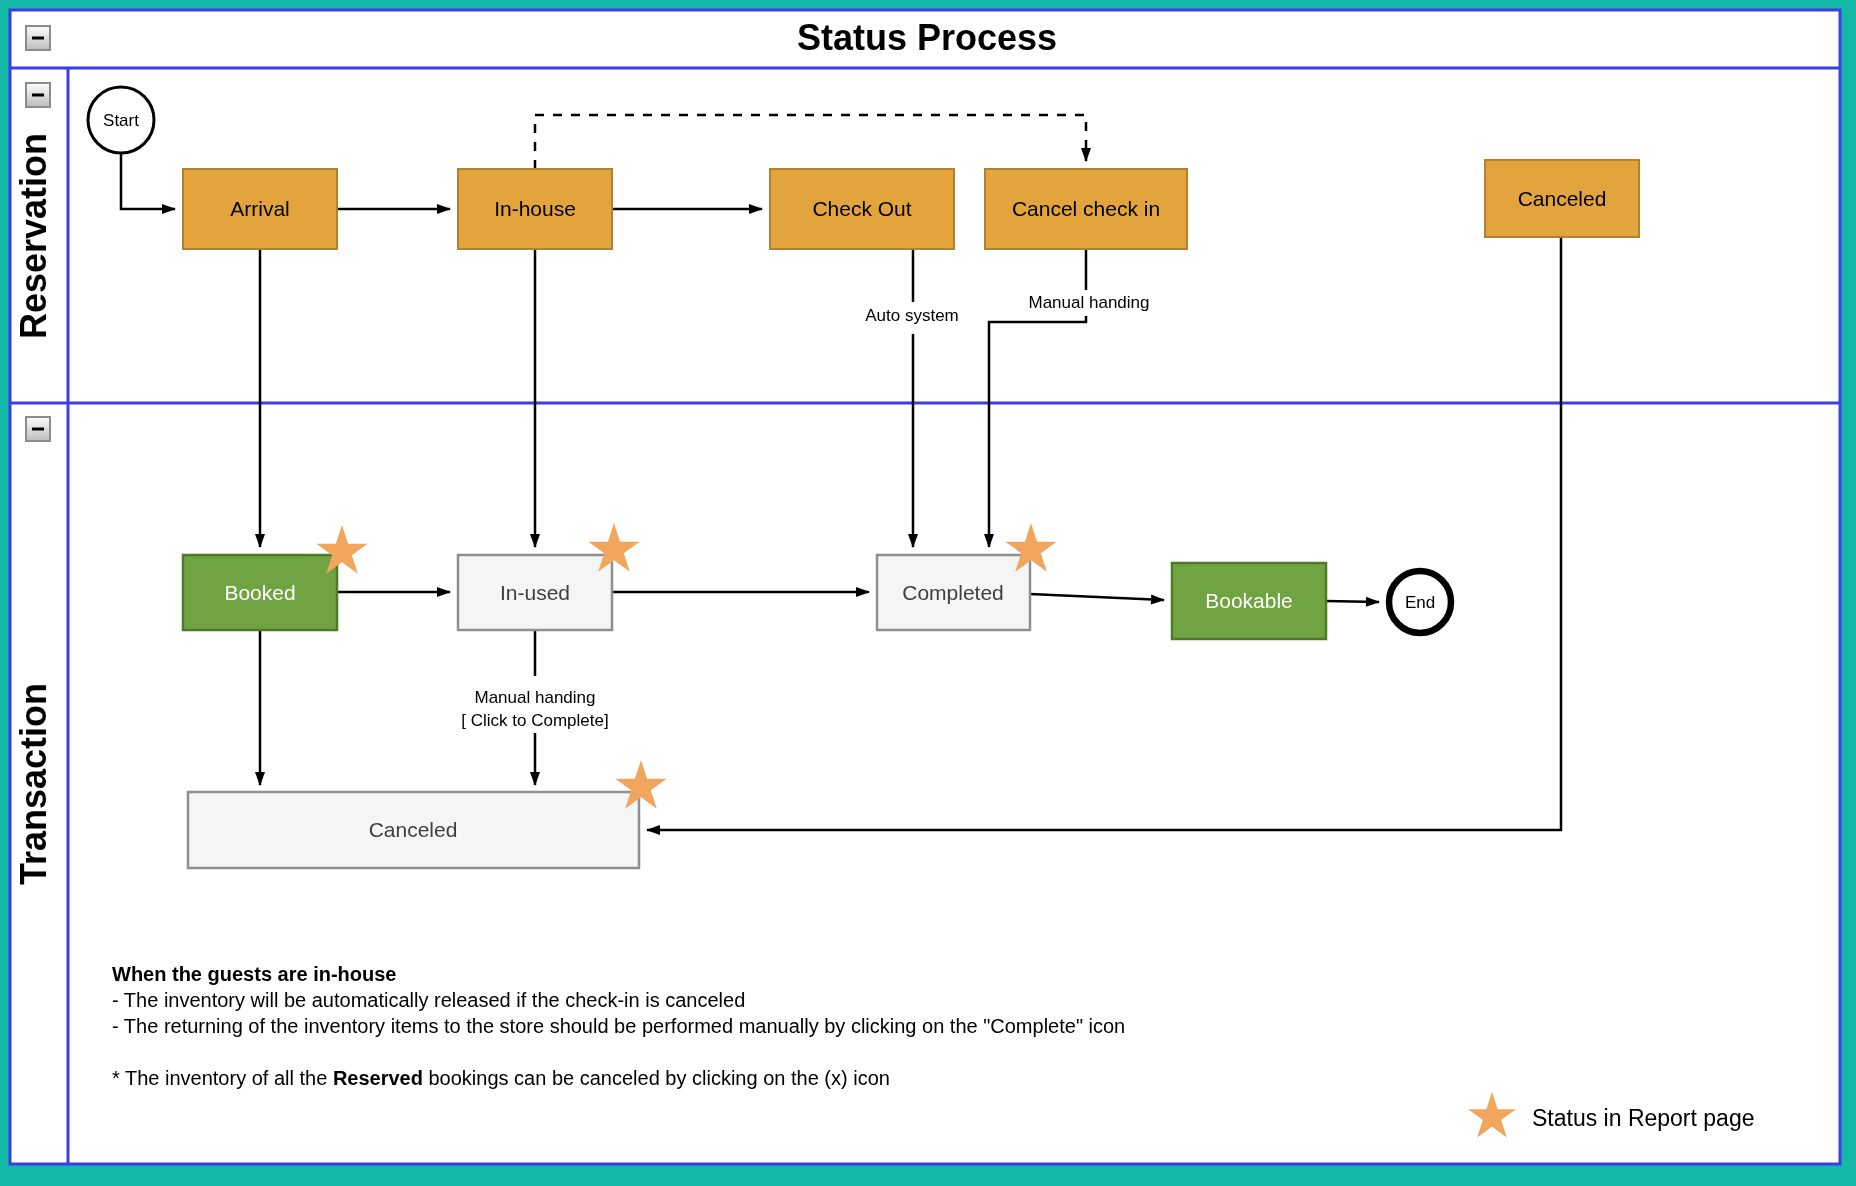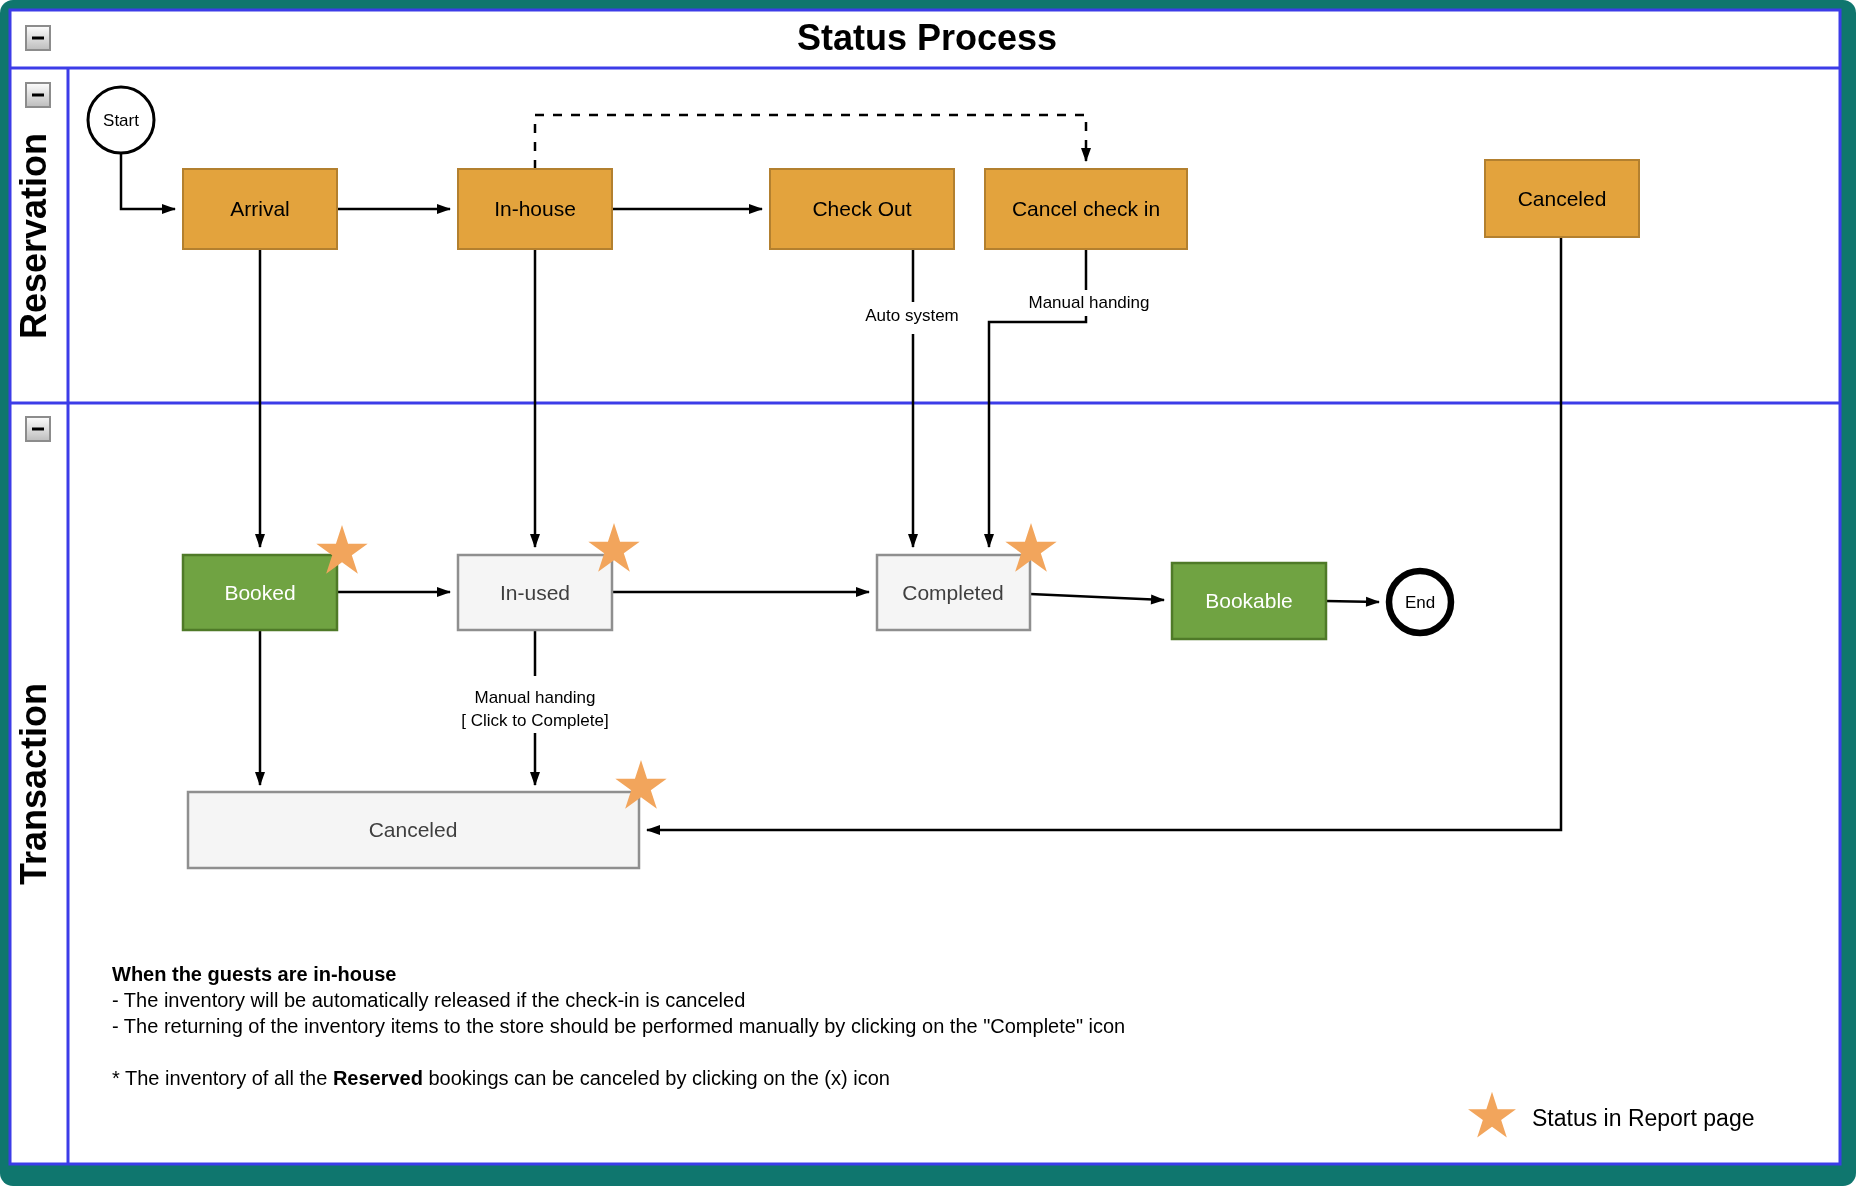--- a/index.html
+++ b/index.html
@@ -1,16 +1,16 @@
 <!DOCTYPE html>
 <html><head>
 <meta charset="utf-8">
 <style>
   html,body{margin:0;padding:0;background:#ffffff;}
-  .stage{position:relative;width:1856px;height:1186px;background:#0f766e;overflow:hidden;border-radius:13px;}
+  .stage{position:relative;width:1856px;height:1186px;background:#14b8a6;overflow:hidden;}
   svg{display:block;}
   svg text{font-family:"Liberation Sans","DejaVu Sans",sans-serif;fill:#000;}
   .node-label{font-size:21px;}
   .gray-label{fill:#3F3F3F;}
   .white-label{fill:#ffffff;}
   .edge-label{font-size:17px;}
   .lane-label{font-size:36px;font-weight:bold;}
   .title-label{font-size:36px;font-weight:bold;}
   .note-line{font-size:20px;}
   .legend-label{font-size:23px;}

